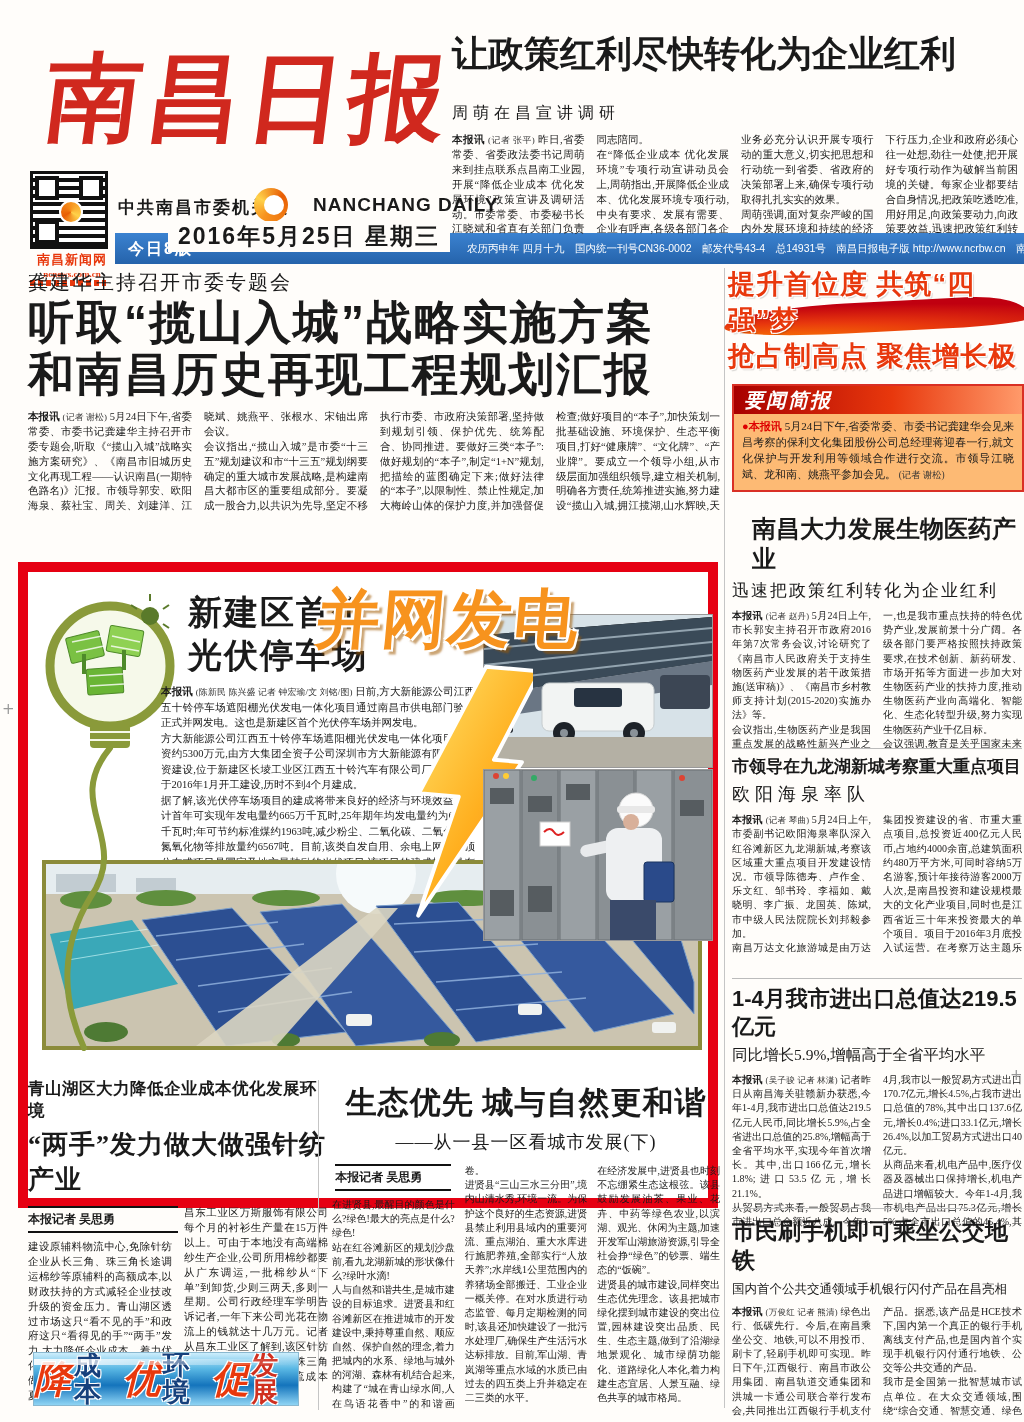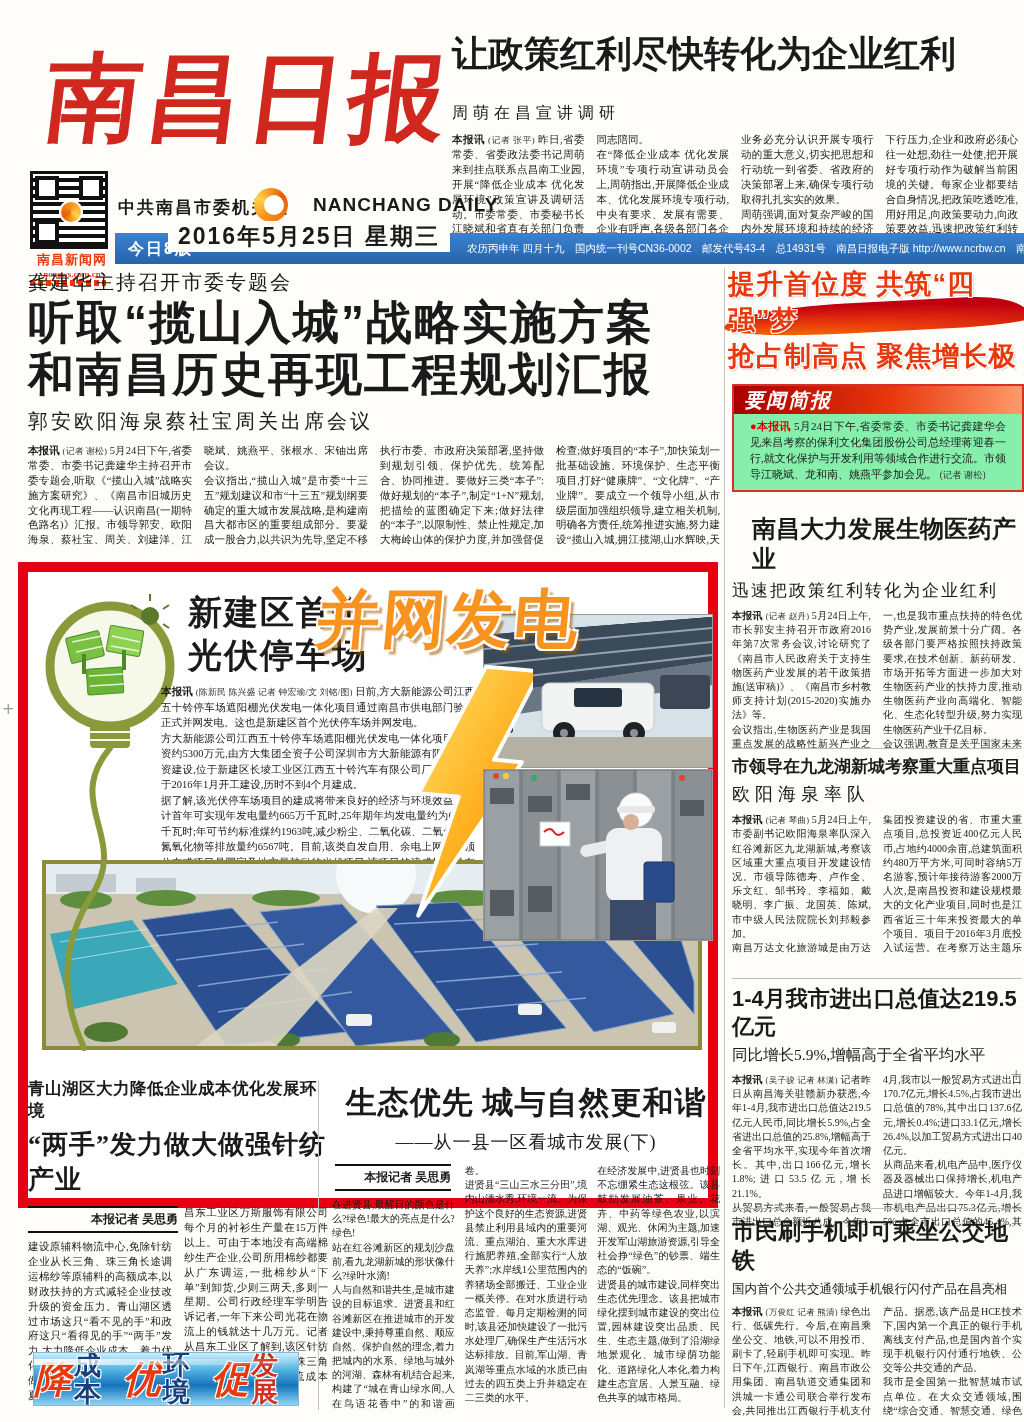--- a/index.html
+++ b/index.html
@@ -52,24 +52,24 @@
   .ms-b{margin-top:9px;height:116px;column-count:4;column-gap:12px;font-size:10.5px;line-height:1.42;}
 
   
   .vline{width:1px;background:#c5c5c5;}
   #slogan{left:728px;top:266px;width:296px;height:80px;}
   #slogan .ln{position:relative;z-index:2;font-size:27px;font-weight:900;color:#e8380d;letter-spacing:1px;
      text-shadow:1px 1px 0 #fff,-1px -1px 0 #fff,1px -1px 0 #fff,-1px 1px 0 #fff,2px 2px 1px rgba(0,0,0,.15);}
   #slogan .ribbon{position:absolute;left:-4px;top:36px;width:304px;height:30px;z-index:1;
      background:radial-gradient(140% 120% at 0% 120%,#ff8a00,#e8380d 55%,#c00010);
      border-radius:60% 30% 40% 60%/90% 100% 30% 60%;transform:rotate(-3deg);}
-  #briefs{left:732px;top:384px;width:288px;height:104px;border:2px solid #d93025;background:#86efac;}
+  #briefs{left:732px;top:384px;width:288px;height:104px;border:2px solid #d93025;background:#fdba74;}
   .bf-head{height:28px;background:linear-gradient(90deg,#a80000,#e8380d 55%,#ff9a6a);position:relative;}
   .bf-title{position:absolute;left:10px;top:1px;color:#fff;font-weight:900;font-style:italic;font-size:20px;letter-spacing:2px;}
-  .bf-body{padding:5px 16px;font-size:11px;line-height:1.45;}
+  .bf-body{padding:5px 8px;font-size:11px;line-height:1.45;}
   .bf-body .bullet{color:#d00;font-weight:bold;}
   .rail-art{left:732px;width:290px;}
   .ra-h{font-weight:900;line-height:1.25;}
   .ra-s{letter-spacing:2px;margin-top:5px;}
   .ra-b{margin-top:7px;column-count:2;column-gap:12px;font-size:10px;line-height:1.42;}
   .rail-rule{left:732px;width:290px;height:1px;background:#bbb;}
 
   
   #feature{left:18px;top:562px;width:700px;height:646px;border:10px solid #e60012;background:#fff;box-sizing:border-box;}
   #f-title{left:160px;top:20px;font-size:34px;font-weight:900;line-height:1.25;letter-spacing:2px;z-index:4;}
@@ -82,21 +82,21 @@
   #ph-worker{left:455px;top:197px;width:228px;height:170px;z-index:5;}
   #ph-aerial{left:14px;top:288px;width:652px;height:182px;border:4px solid #8b8b3a;z-index:1;}
   #bulb{left:4px;top:4px;width:155px;height:475px;z-index:2;}
   #bolt{left:385px;top:92px;width:120px;height:260px;z-index:5;}
 
   
   #textile{left:28px;top:1078px;width:300px;}
   .tx-k{font-size:16.5px;font-weight:bold;letter-spacing:0.5px;}
   .tx-h{font-size:26px;font-weight:900;letter-spacing:1px;margin-top:5px;}
   .tx-b{margin-top:9px;height:206px;column-count:2;column-gap:12px;font-size:10.5px;line-height:1.42;}
-  .rep-box{width:150px;border-top:2px solid #111;border-bottom:2px solid #111;text-align:right;
+  .rep-box{width:150px;border-top:2px solid #111;border-bottom:2px solid #111;text-align:left;
      font-size:12px;font-weight:bold;padding:3px 0;margin:0 auto 7px auto;}
   #banner{left:33px;top:1352px;width:264px;height:52px;border:1px solid #8ab8d0;
      background:linear-gradient(180deg,#cdeefc 0%,#5ab8e4 30%,#1474bc 62%,#8fd4f4 100%);
      display:flex;align-items:center;justify-content:center;gap:2px;position:absolute;overflow:hidden;}
   #banner::before{content:"";position:absolute;left:0;top:6px;width:264px;height:6px;background:linear-gradient(90deg,rgba(255,255,255,.9),rgba(255,255,255,0));}
   .b-script{font-size:38px;font-weight:900;font-style:italic;color:#e8380d;line-height:1;
      text-shadow:1px 1px 0 #fff,-1px -1px 0 #fff,1px -1px 0 #fff,-1px 1px 0 #fff;}
   .b-word{font-size:27px;font-weight:900;line-height:1;color:#16407c;margin-right:6px;
      text-shadow:1px 1px 0 #fff,-1px -1px 0 #fff,1px -1px 0 #fff,-1px 1px 0 #fff;}
   .b-word.red{color:#d03020;}
@@ -148,21 +148,20 @@
 在“降低企业成本 优化发展环境”专项行动宣讲动员会上,周萌指出,开展降低企业成本、优化发展环境专项行动,中央有要求、发展有需要、企业有呼声,各级各部门各企业务必充分认识开展专项行动的重大意义,切实把思想和行动统一到省委、省政府的决策部署上来,确保专项行动取得扎扎实实的效果。
 周萌强调,面对复杂严峻的国内外发展环境和持续的经济下行压力,企业和政府必须心往一处想,劲往一处使,把开展好专项行动作为破解当前困境的关键。每家企业都要结合自身情况,把政策吃透吃准,用好用足,向政策要动力,向政策要效益,迅速把政策红利转化为企业红利。各级参与帮扶的干部要主动学深学透政策,认真研究,做足功课,尽快进入角色,真正成为政策的宣讲者、推动者和落实者,并实施精准帮扶,主动做好对接工作,深入一线,尽心尽力,为企业提供全方位、全天候的服务。各级各部门各企业要坚持问题导向,分类查找企业发展症结所在并对症下药,帮助企业更好地解决问题。要在组织协调、督促落实上下工夫,认真督查、及时评估,对不作为、乱作为、敷衍塞责的要严肃问责。
 当天,周萌一行还深入昌南工业园部分企业实地调研,了解企业发展状况及遇到的难题。</span>
     </div>
   </div>
 
   <div class="abs" id="main-story">
     <div class="ms-k">龚建华主持召开市委专题会</div>
     <div class="ms-h sans">听取“揽山入城”战略实施方案</div>
     <div class="ms-h sans">和南昌历史再现工程规划汇报</div>
-    <div class="ms-s">郭安欧阳海泉蔡社宝周关出席会议</div>
     <div class="ms-b just cols">
       <span class="lead">本报讯</span>
       <span class="byl">(记者 谢松)</span>
       <span class="pre">5月24日下午,省委常委、市委书记龚建华主持召开市委专题会,听取《“揽山入城”战略实施方案研究》、《南昌市旧城历史文化再现工程——认识南昌(一期特色路名)》汇报。市领导郭安、欧阳海泉、蔡社宝、周关、刘建洋、江晓斌、姚燕平、张根水、宋铀出席会议。
 会议指出,“揽山入城”是市委“十三五”规划建议和市“十三五”规划纲要确定的重大城市发展战略,是构建南昌大都市区的重要组成部分。要凝成一股合力,以共识为先导,坚定不移执行市委、市政府决策部署,坚持做到规划引领、保护优先、统筹配合、协同推进。要做好三类“本子”:做好规划的“本子”,制定“1+N”规划,把描绘的蓝图确定下来;做好法律的“本子”,以限制性、禁止性规定,加大梅岭山体的保护力度,并加强督促检查;做好项目的“本子”,加快策划一批基础设施、环境保护、生态平衡项目,打好“健康牌”、“文化牌”、“产业牌”。要成立一个领导小组,从市级层面加强组织领导,建立相关机制,明确各方责任,统筹推进实施,努力建设“揽山入城,拥江揽湖,山水辉映,天人合一”的美丽南昌。
 会议强调,南昌是国家历史文化名城、天下英雄城,具有悠远的历史积淀和深厚的文化底蕴。在漫长的历史长河中,南昌地区人文鼎盛,名家辈出,许多先哲前贤、仁人志士在这里遗有华章、留下记忆。要结合“旧城复兴”,以历史街巷、历史遗迹为载体,通过环境整治、设置文化广场和环境小品、标示铭牌等,挖掘历史渊源,再现旧城风貌,提升品质内涵,让市民在日常生活中受到文化的熏陶,让城市在现代化进程中留住历史的记忆。</span>
     </div>
   </div>
 
   <div class="abs vline" style="left:724px;top:268px;height:1140px;"></div>

